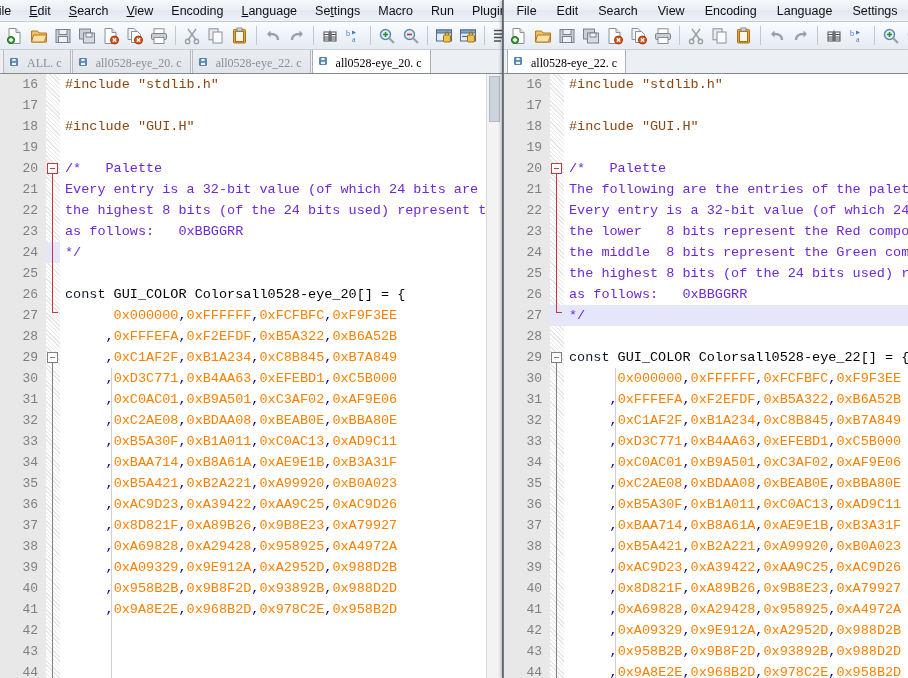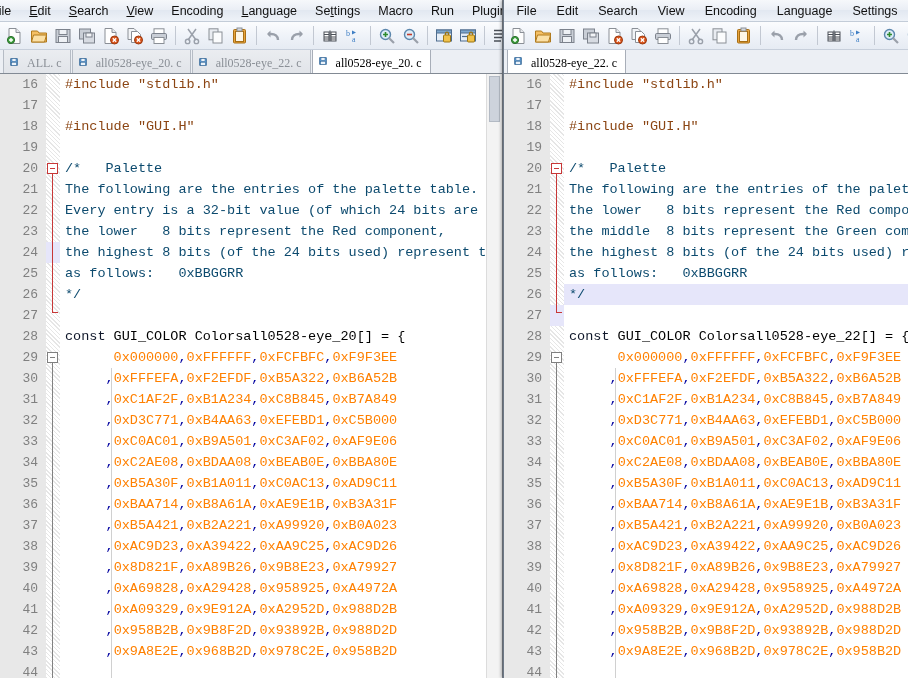--- a/index.html
+++ b/index.html
@@ -82,21 +82,21 @@
   .row{height:21px;line-height:21px;white-space:nowrap;}
   .ln{height:21px;line-height:21px;text-align:right;padding-right:8px;
       color:#808080;font-family:"Liberation Mono", monospace;font-size:13px;}
   .code{height:21px;line-height:21px;padding-left:5px;
         font-family:"Liberation Mono", monospace;font-size:13.5px;
         color:#000;white-space:pre;}
 
   .hl-row{background:#e6e6fa;}
 
   
-  .c-com{color:#0c4a6e;}      
+  .c-com{color:#6d28d9;}      
   .c-pre{color:#8B4513;text-align:right;}      
   .c-kw {color:#0f172a;}      
   .c-num{color:#FF8000;}      
   .c-op {color:#0000A0;}      
   .c-txt{color:#000000;}
 
   
   .fold-line{position:absolute;left:6px;width:1px;background:#c83737;}
   .fold-box{position:absolute;left:1px;width:11px;height:11px;
             border:1px solid #c83737;background:#fff;box-sizing:border-box;}
@@ -383,23 +383,21 @@
               <div class="fold-end" style="top: 238px;"></div>
               <div class="fold-box2" style="top: 278px;"></div>
               <div class="fold-line2" style="top: 289px; height: 441px;"></div>
             </div>
           <div class="text-area" id="code-left">
               <div class="row code"><span class="c-pre">#include </span><span class="c-pre">"stdlib.h"</span></div>
               <div class="row code">&nbsp;</div>
               <div class="row code"><span class="c-pre">#include </span><span class="c-pre">"GUI.H"</span></div>
               <div class="row code">&nbsp;</div>
               <div class="row code"><span class="c-com">/*   Palette</span></div>
-              <div class="row code"><span class="c-com">The following are the entries of the palette table.</span></div>
               <div class="row code"><span class="c-com">Every entry is a 32-bit value (of which 24 bits are ad</span></div>
-              <div class="row code"><span class="c-com">the lower   8 bits represent the Red component,</span></div>
               <div class="row code"><span class="c-com">the highest 8 bits (of the 24 bits used) represent the</span></div>
               <div class="row code"><span class="c-com">as follows:   0xBBGGRR</span></div>
               <div class="row code"><span class="c-com">*/</span></div>
               <div class="row code">&nbsp;</div>
               <div class="row code"><span class="c-kw">const</span><span class="c-txt"> GUI_COLOR Colorsall0528-eye_20[] = {</span></div>
               <div class="row code"><span class="c-txt">      </span><span class="c-num">0x000000</span><span class="c-op">,</span><span class="c-num">0xFFFFFF</span><span class="c-op">,</span><span class="c-num">0xFCFBFC</span><span class="c-op">,</span><span class="c-num">0xF9F3EE</span></div>
               <div class="row code"><span class="c-txt">     </span><span class="c-op">,</span><span class="c-num">0xFFFEFA</span><span class="c-op">,</span><span class="c-num">0xF2EFDF</span><span class="c-op">,</span><span class="c-num">0xB5A322</span><span class="c-op">,</span><span class="c-num">0xB6A52B</span></div>
               <div class="row code"><span class="c-txt">     </span><span class="c-op">,</span><span class="c-num">0xC1AF2F</span><span class="c-op">,</span><span class="c-num">0xB1A234</span><span class="c-op">,</span><span class="c-num">0xC8B845</span><span class="c-op">,</span><span class="c-num">0xB7A849</span></div>
               <div class="row code"><span class="c-txt">     </span><span class="c-op">,</span><span class="c-num">0xD3C771</span><span class="c-op">,</span><span class="c-num">0xB4AA63</span><span class="c-op">,</span><span class="c-num">0xEFEBD1</span><span class="c-op">,</span><span class="c-num">0xC5B000</span></div>
               <div class="row code"><span class="c-txt">     </span><span class="c-op">,</span><span class="c-num">0xC0AC01</span><span class="c-op">,</span><span class="c-num">0xB9A501</span><span class="c-op">,</span><span class="c-num">0xC3AF02</span><span class="c-op">,</span><span class="c-num">0xAF9E06</span></div>
@@ -632,20 +630,21 @@
               <div class="fold-box2" style="top: 278px;"></div>
               <div class="fold-line2" style="top: 289px; height: 441px;"></div>
             </div>
           <div class="text-area" id="code-right">
               <div class="row code"><span class="c-pre">#include </span><span class="c-pre">"stdlib.h"</span></div>
               <div class="row code">&nbsp;</div>
               <div class="row code"><span class="c-pre">#include </span><span class="c-pre">"GUI.H"</span></div>
               <div class="row code">&nbsp;</div>
               <div class="row code"><span class="c-com">/*   Palette</span></div>
               <div class="row code"><span class="c-com">The following are the entries of the palett</span></div>
+              <div class="row code"><span class="c-com">Every entry is a 32-bit value (of which 24 </span></div>
               <div class="row code"><span class="c-com">the lower   8 bits represent the Red compor</span></div>
               <div class="row code"><span class="c-com">the middle  8 bits represent the Green comp</span></div>
               <div class="row code"><span class="c-com">the highest 8 bits (of the 24 bits used) re</span></div>
               <div class="row code"><span class="c-com">as follows:   0xBBGGRR</span></div>
               <div class="row code hl-row"><span class="c-com">*/</span></div>
               <div class="row code">&nbsp;</div>
               <div class="row code"><span class="c-kw">const</span><span class="c-txt"> GUI_COLOR Colorsall0528-eye_22[] = {</span></div>
               <div class="row code"><span class="c-txt">      </span><span class="c-num">0x000000</span><span class="c-op">,</span><span class="c-num">0xFFFFFF</span><span class="c-op">,</span><span class="c-num">0xFCFBFC</span><span class="c-op">,</span><span class="c-num">0xF9F3EE</span></div>
               <div class="row code"><span class="c-txt">     </span><span class="c-op">,</span><span class="c-num">0xFFFEFA</span><span class="c-op">,</span><span class="c-num">0xF2EFDF</span><span class="c-op">,</span><span class="c-num">0xB5A322</span><span class="c-op">,</span><span class="c-num">0xB6A52B</span></div>
               <div class="row code"><span class="c-txt">     </span><span class="c-op">,</span><span class="c-num">0xC1AF2F</span><span class="c-op">,</span><span class="c-num">0xB1A234</span><span class="c-op">,</span><span class="c-num">0xC8B845</span><span class="c-op">,</span><span class="c-num">0xB7A849</span></div>

